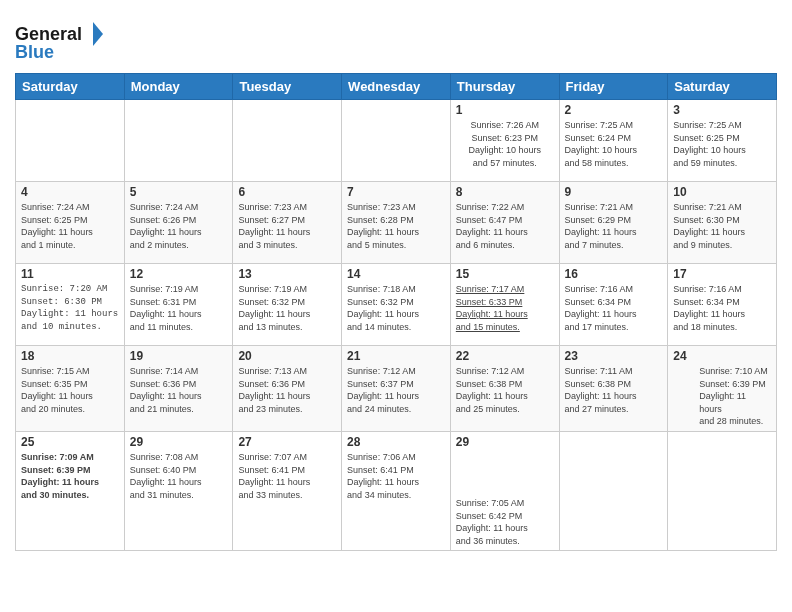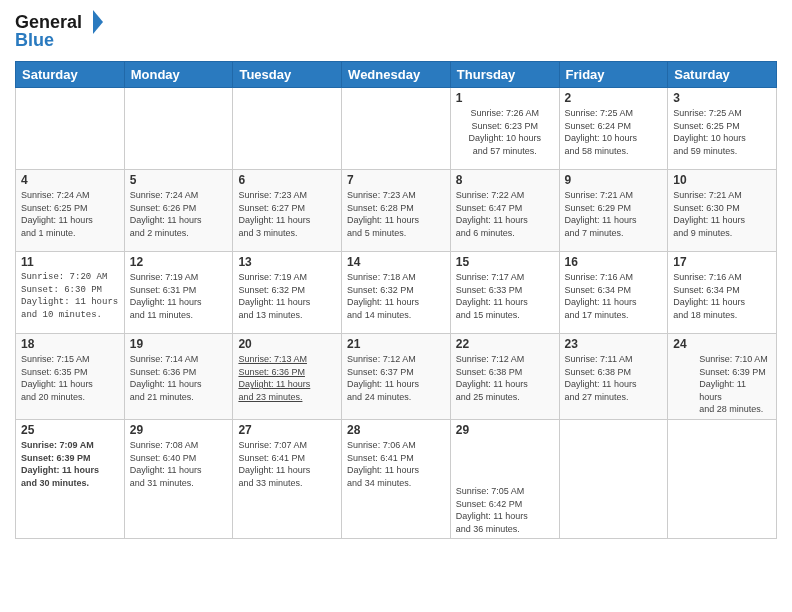--- a/index.html
+++ b/index.html
@@ -6,21 +6,21 @@
     body {
       font-family: Arial, sans-serif;
       background: #fff;
       width: 792px;
       height: 612px;
       overflow: hidden;
     }
     .page {
       width: 792px;
       height: 490px;
-      padding: 8px 15px;
+      padding: 20px 15px;
       display: flex;
       flex-direction: column;
     }
     .header {
       display: flex;
       justify-content: space-between;
       align-items: flex-start;
       margin-bottom: 8px;
     }
     .logo {
@@ -222,21 +222,21 @@
           </td>
           <td>
             <span class="day-num">14</span>
             <div class="day-info" style="white-space: pre-line;">Sunrise: 7:18 AM
 Sunset: 6:32 PM
 Daylight: 11 hours
 and 14 minutes.</div>
           </td>
           <td>
             <span class="day-num">15</span>
-            <div class="day-info" style="white-space: pre-line;">Sunrise: 7:17 AM
+            <div class="day-info" style="white-space: pre-line; text-decoration: underline;">Sunrise: 7:17 AM
 Sunset: 6:33 PM
 Daylight: 11 hours
 and 15 minutes.</div>
           </td>
           <td>
             <span class="day-num">16</span>
             <div class="day-info" style="white-space: pre-line;">Sunrise: 7:16 AM
 Sunset: 6:34 PM
 Daylight: 11 hours
 and 17 minutes.</div>
@@ -259,21 +259,21 @@
           </td>
           <td>
             <span class="day-num">19</span>
             <div class="day-info" style="white-space: pre-line;">Sunrise: 7:14 AM
 Sunset: 6:36 PM
 Daylight: 11 hours
 and 21 minutes.</div>
           </td>
           <td>
             <span class="day-num">20</span>
-            <div class="day-info" style="white-space: pre-line; text-decoration: underline;">Sunrise: 7:13 AM
+            <div class="day-info" style="white-space: pre-line;">Sunrise: 7:13 AM
 Sunset: 6:36 PM
 Daylight: 11 hours
 and 23 minutes.</div>
           </td>
           <td>
             <span class="day-num">21</span>
             <div class="day-info" style="white-space: pre-line;">Sunrise: 7:12 AM
 Sunset: 6:37 PM
 Daylight: 11 hours
 and 24 minutes.</div>

